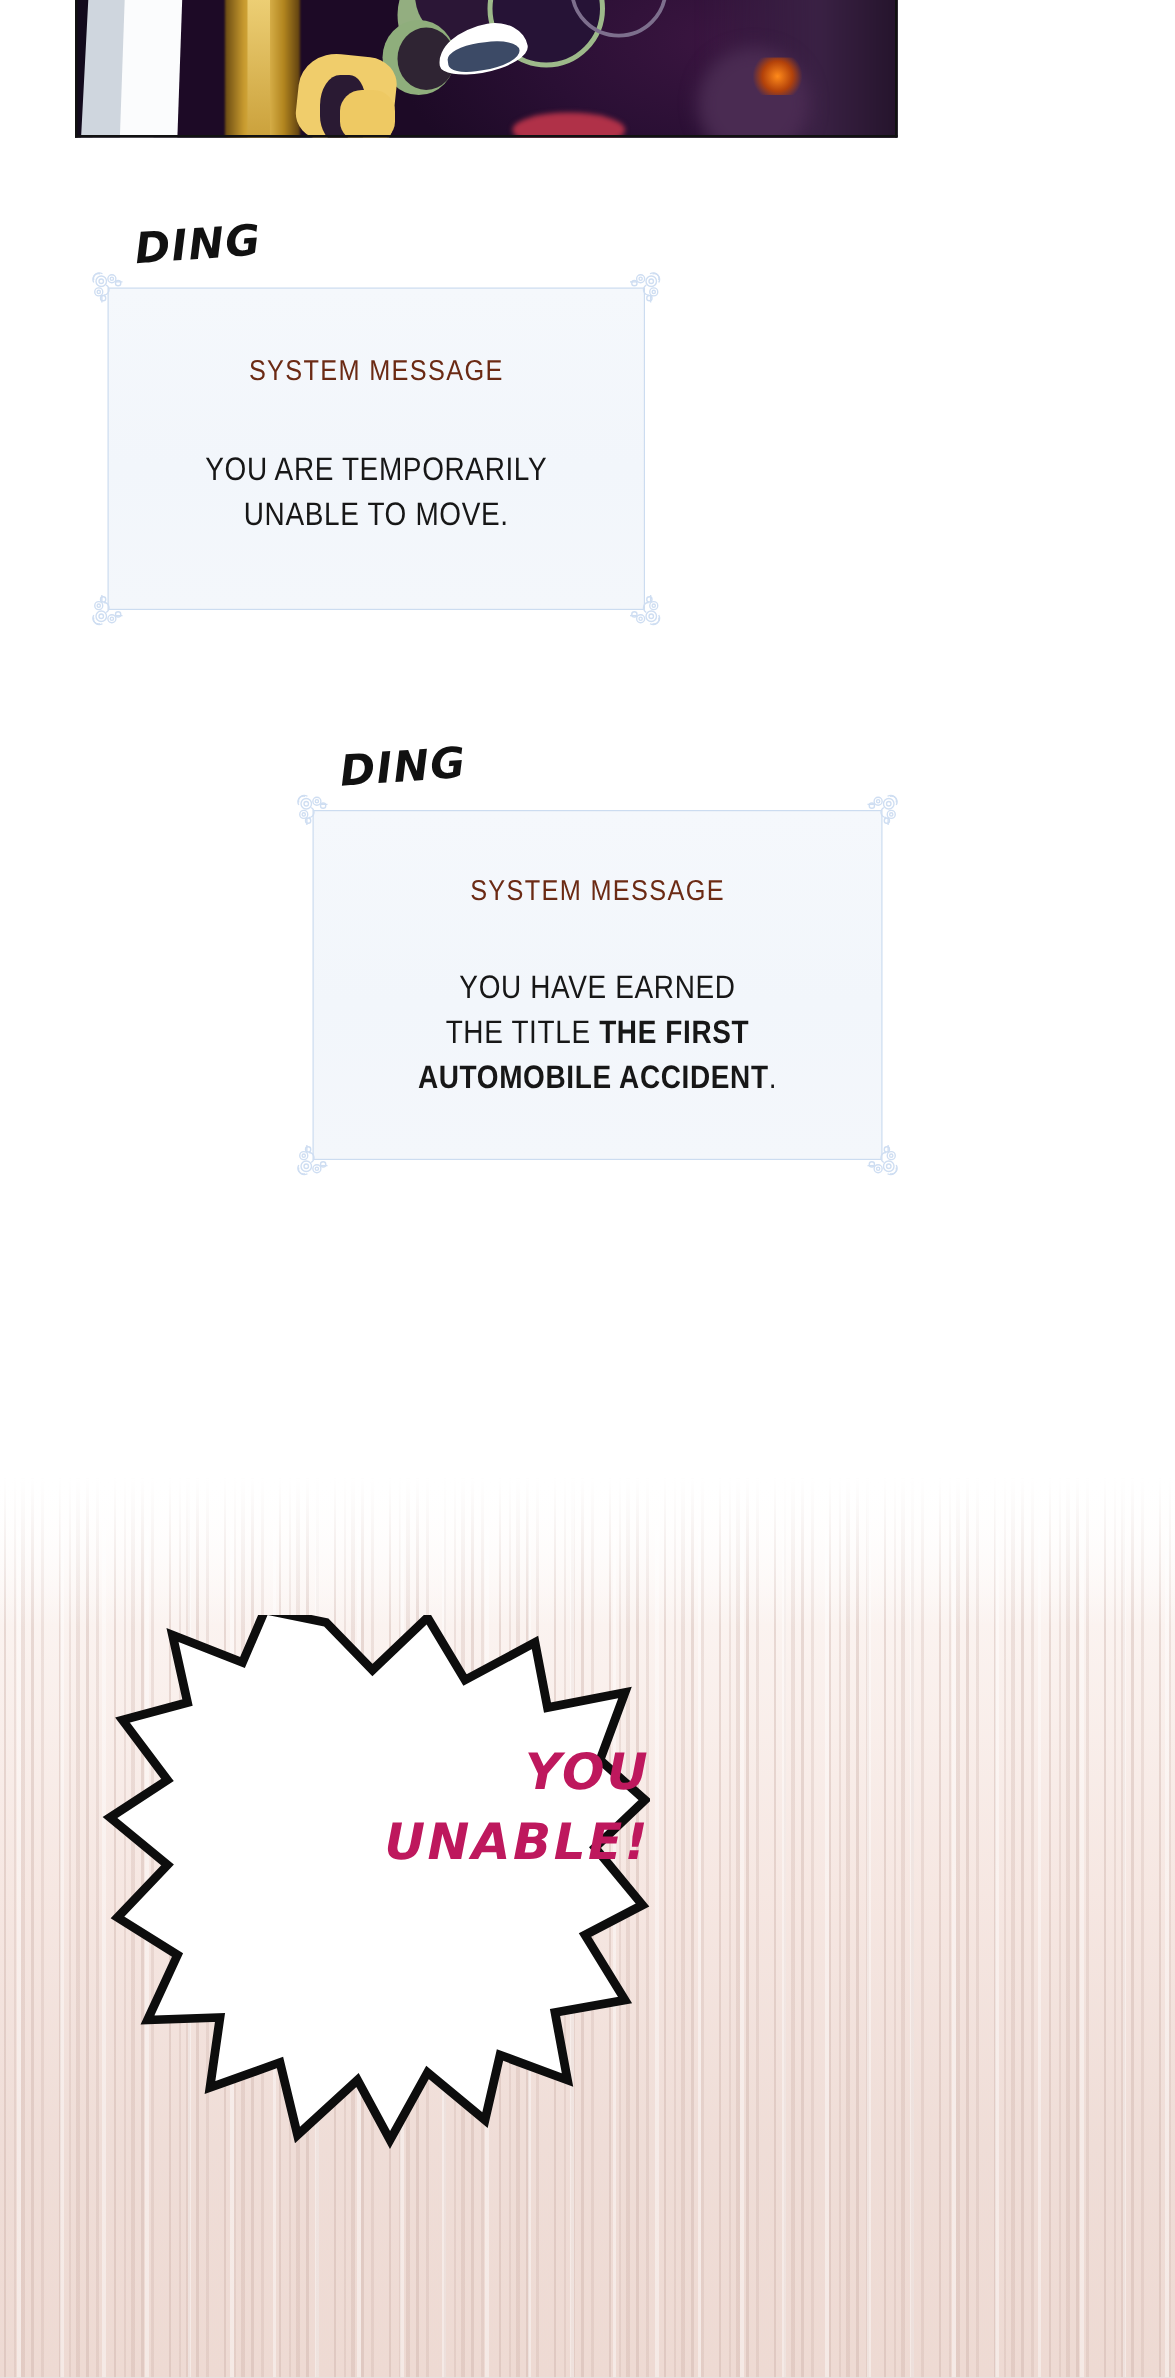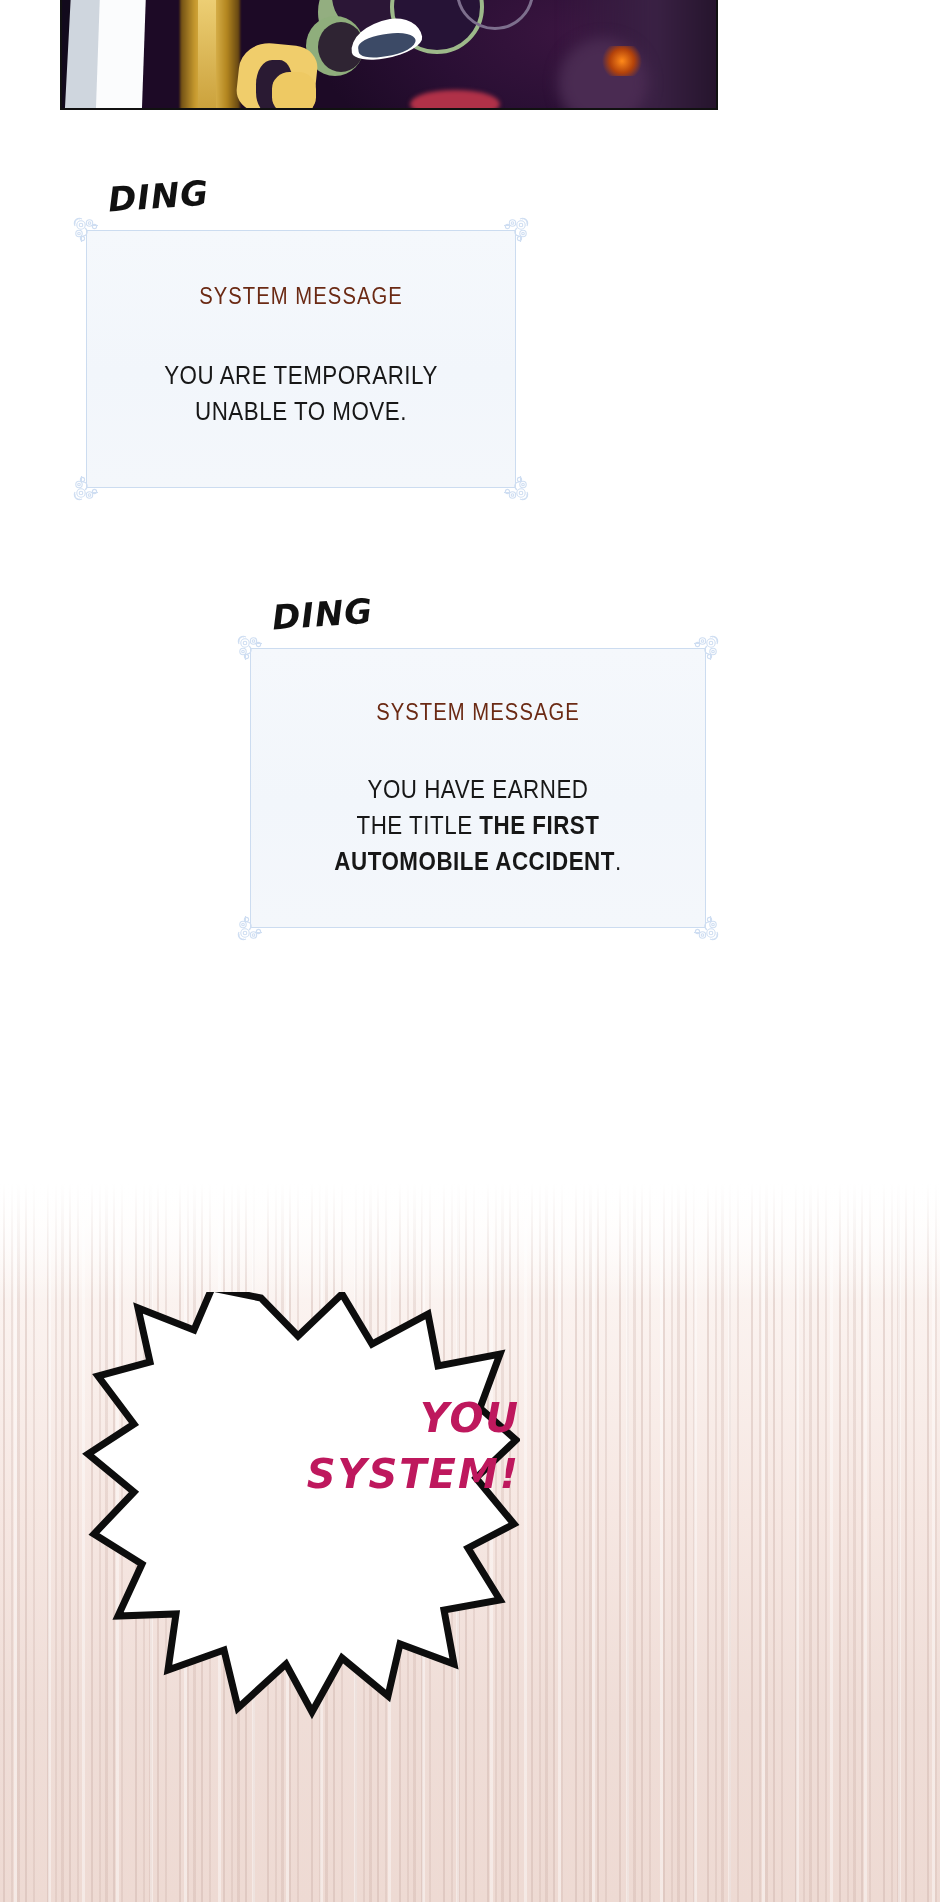--- a/index.html
+++ b/index.html
@@ -387,14 +387,14 @@
              L 22 84
              L 74 70
              L 62 16
              L 118 38
              L 136 -4
              Z" fill="#ffffff" stroke="#0d0d0d" stroke-width="7" stroke-linejoin="miter"></path>
   </svg>
 </div>
 <div class="balloon-text">
   <div>YOU</div>
-  <div>SYSTEM!</div>
+  <div>UNABLE!</div>
 </div>
 
 </body></html>

